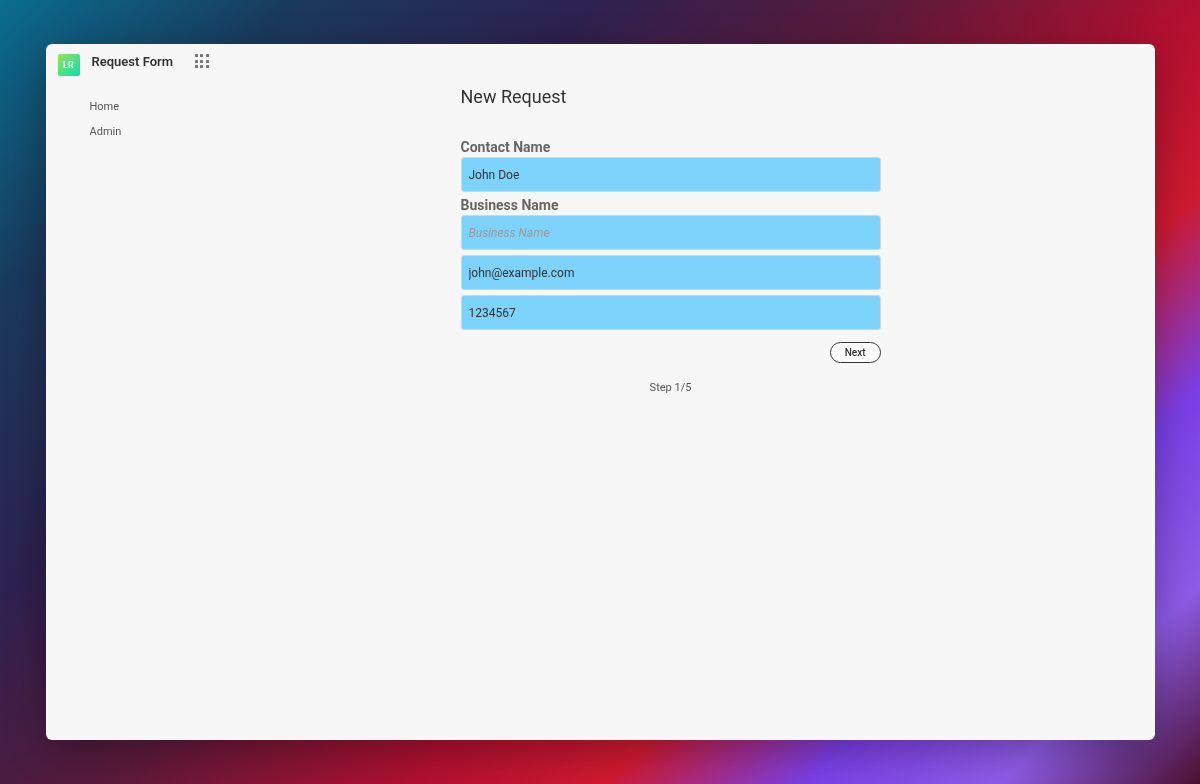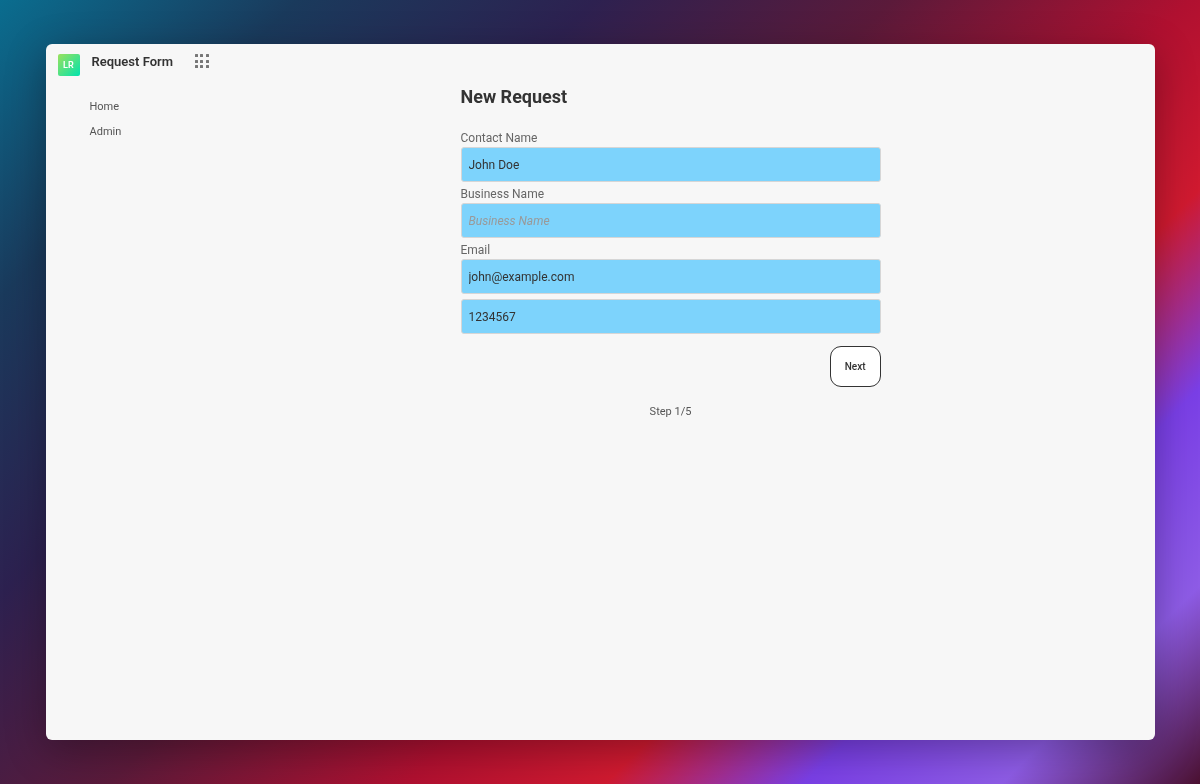--- a/index.html
+++ b/index.html
@@ -94,33 +94,34 @@
     .main {
       flex: 1;
       padding: 0 20px;
     }
     .form-container {
       width: 420px;
       margin-left: 290px;
     }
     .page-title {
       font-size: 18px;
-      font-weight: 700;
+      font-weight: 400;
       color: #333;
       margin-top: 0px;
-      margin-bottom: 24px;
+      margin-bottom: 32px;
     }
     .form-group {
       margin-bottom: 5px;
     }
     .form-label {
-      font-size: 12px;
+      font-size: 14px;
       color: #666;
       display: block;
       margin-bottom: 2px;
+      font-weight: bold;
     }
     .form-input {
       width: 100%;
       height: 35px;
       border: 1px solid #d6d6d6;
       border-radius: 3px;
       padding: 1px 7px;
       font-size: 12px;
       color: #333;
       background: #7dd3fc;
@@ -133,21 +134,21 @@
     }
     .form-actions {
       display: flex;
       justify-content: flex-end;
       margin-top: 12px;
     }
     .next-button {
       border: 1px solid #333;
       background: #fff;
       border-radius: 11px;
-      padding: 14px 14px;
+      padding: 4px 14px;
       font-size: 10px;
       font-weight: 500;
       color: #333;
       cursor: pointer;
       font-family: inherit;
     }
     .step-indicator {
       text-align: center;
       font-size: 11px;
       color: #555;
@@ -188,21 +189,20 @@
           <label class="form-label">Contact Name</label>
           <input class="form-input" type="text" value="John Doe" style="">
         </div>
 
         <div class="form-group">
           <label class="form-label">Business Name</label>
           <input class="form-input" type="text" placeholder="Business Name" style="">
         </div>
 
         <div class="form-group">
-          <label class="form-label">Email</label>
           <input class="form-input" type="text" value="john@example.com" style="">
         </div>
 
         <div class="form-group">
           <input class="form-input" type="text" value="1234567" style="">
         </div>
 
         <div class="form-actions">
           <button class="next-button">Next</button>
         </div>

